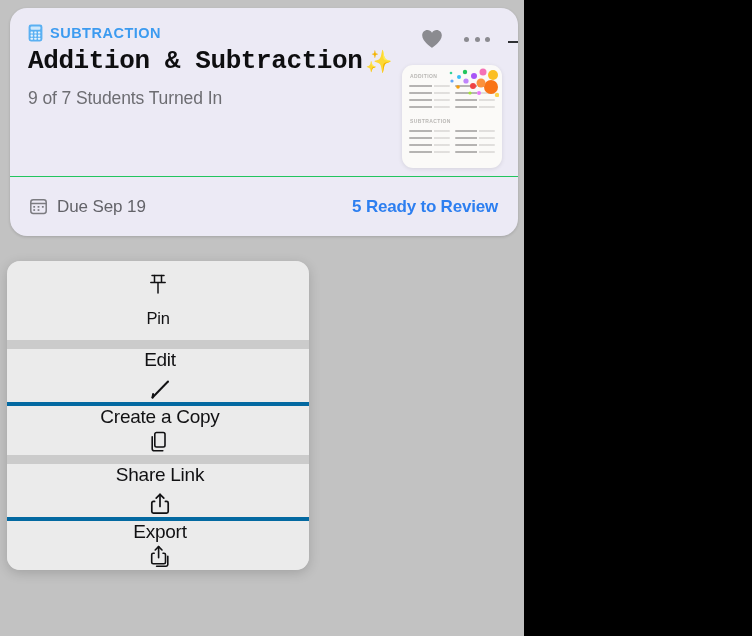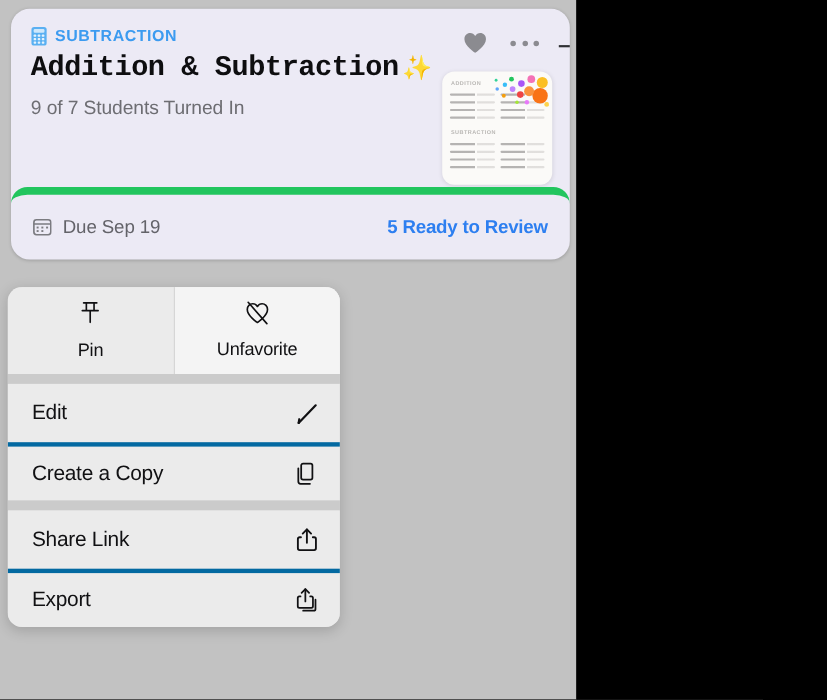--- a/index.html
+++ b/index.html
@@ -183,24 +183,23 @@
     height: 30px;
   }
 
   
   .card-footer {
     position: absolute;
     left: 0;
     bottom: 0;
     width: 100%;
     height: 59px;
-    border-top: 7px solid #22c55e;
-    display: flex;
-    align-items: center;
-    border-radius: 15px;
+    border-top: 1px solid #22c55e;
+    display: flex;
+    align-items: center;
   }
   .due-group {
     position: absolute;
     left: 20px;
     display: flex;
     align-items: center;
     gap: 10px;
   }
   .cal-icon { width: 17px; height: 17px; display:block; }
   .due-text {
@@ -260,20 +259,21 @@
   .menu-group { background: #ebebeb; }
 
   .menu-row {
     height: 53px;
     display: flex;
     align-items: center;
     justify-content: space-between;
     padding: 0 18px 0 22px;
     cursor: pointer;
     box-sizing: border-box;
+    flex-direction: column;
   }
   .menu-row + .menu-row { border-top: 4px solid #0369a1; }
   .menu-row-label {
     font-size: 19px;
     color: #111113;
     letter-spacing: -0.25px;
   }
   .menu-row.destructive .menu-row-label { color: #f5342c; }
   .menu-icon { width: 24px; height: 26px; display: block; }
 </style>
@@ -409,29 +409,20 @@
             <line x1="7.5" y1="2.4" x2="7.5" y2="9"></line>
             <line x1="14.5" y1="2.4" x2="14.5" y2="9"></line>
             <line x1="3.8" y1="9.4" x2="18.2" y2="9.4"></line>
             <line x1="11" y1="9.8" x2="11" y2="20"></line>
           </g>
         </svg>
       </span>
       <span class="toprow-label">Pin</span>
     </div>
 
-    <div class="toprow-cell divider highlight">
-      <span>
-        <svg width="24" height="23" viewBox="0 0 24 23">
-          <path d="M12 20.2S2.8 14.1 2.8 8.3C2.8 5.3 5 3.1 7.7 3.1c1.8 0 3.4 1 4.3 2.5.9-1.5 2.5-2.5 4.3-2.5 2.7 0 4.9 2.2 4.9 5.2 0 5.8-9.2 11.9-9.2 11.9z" fill="none" stroke="#111113" stroke-width="1.5" stroke-linejoin="round"></path>
-          <line x1="3.6" y1="1.8" x2="20.6" y2="21.2" stroke="#111113" stroke-width="1.5" stroke-linecap="round"></line>
-        </svg>
-      </span>
-      <span class="toprow-label">Unfavorite</span>
-    </div>
   </div>
 
   <div class="menu-gap"></div>
 
   <div class="menu-group">
 
     <div class="menu-row">
       <span class="menu-row-label">Edit</span>
       <span>
         <svg class="menu-icon" viewBox="0 0 24 26">

